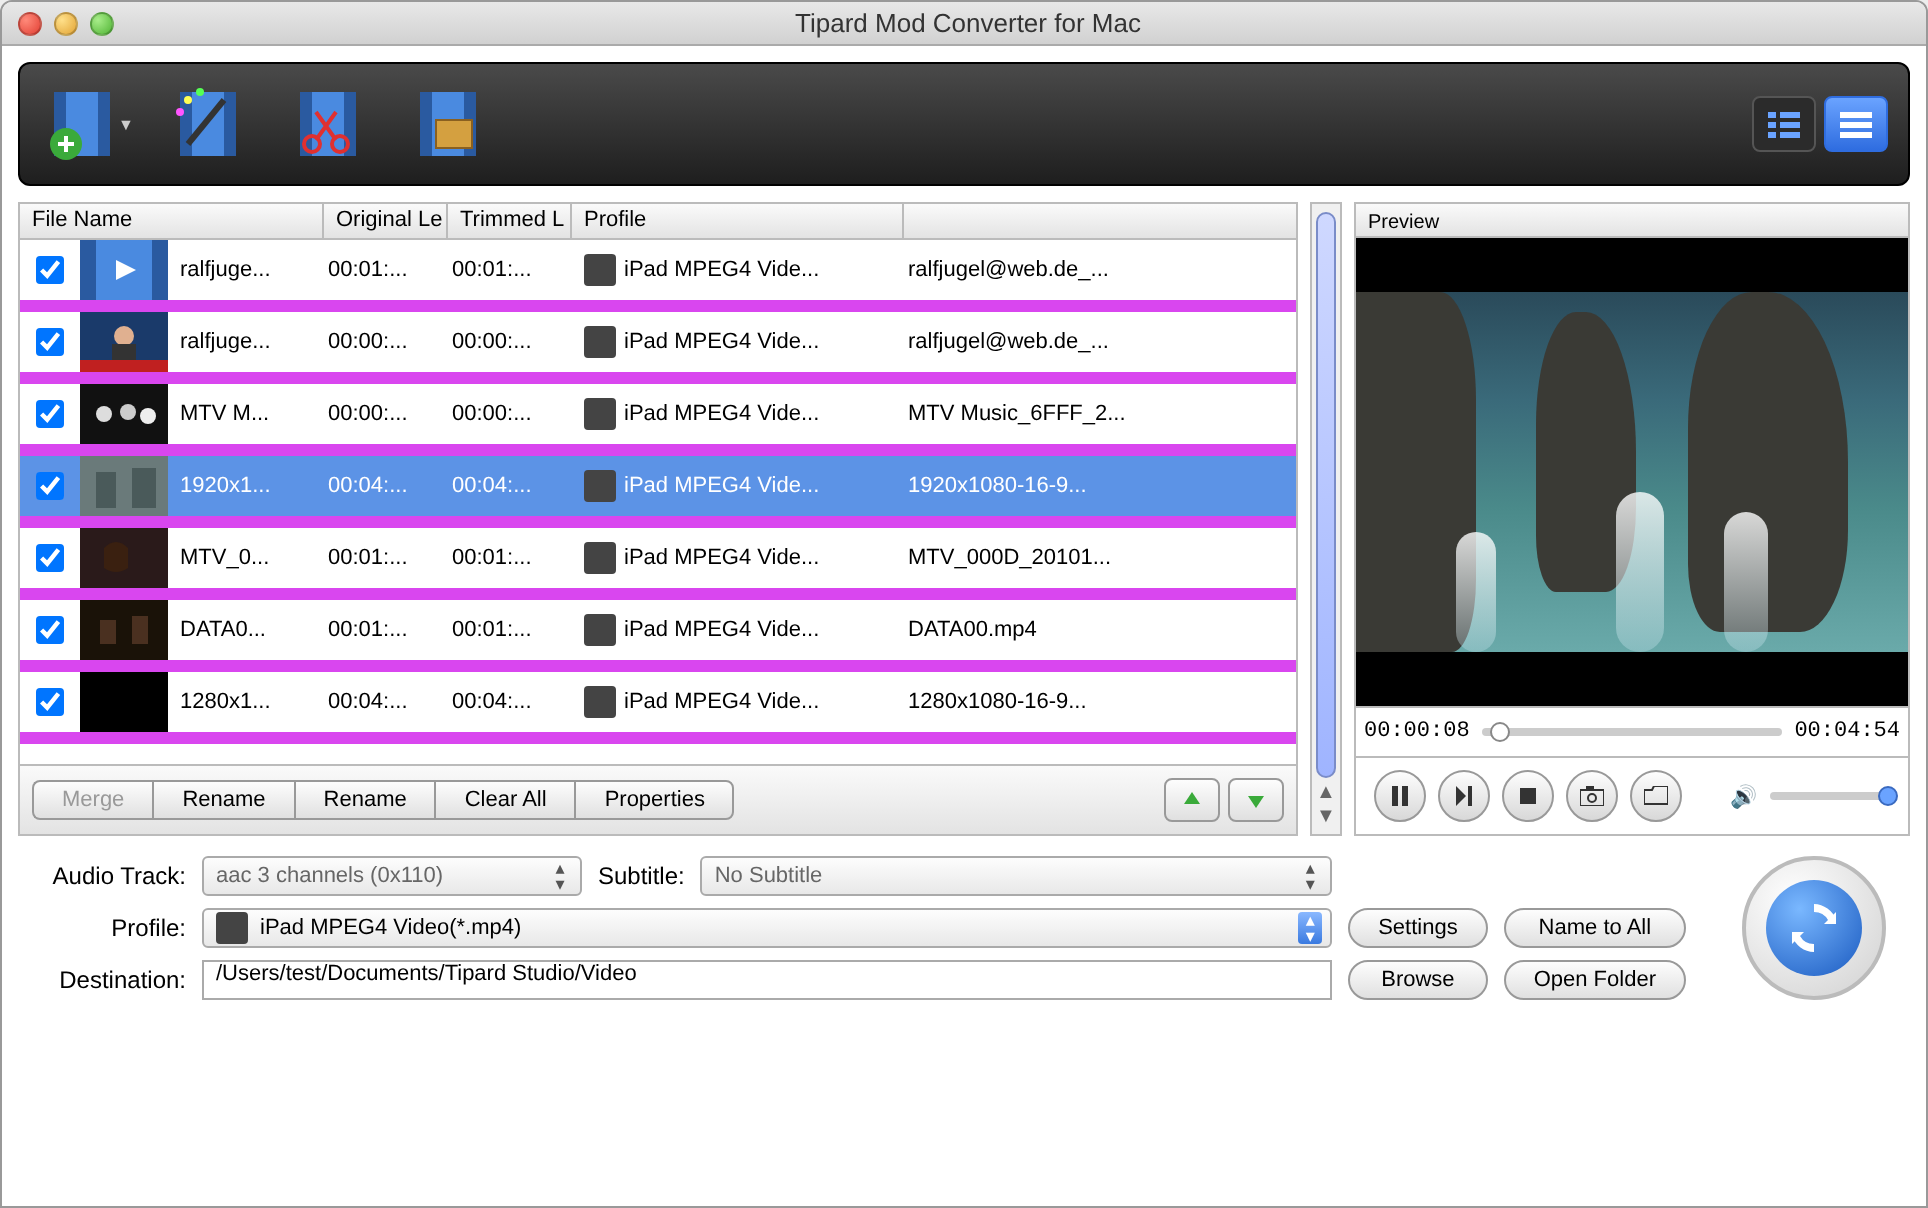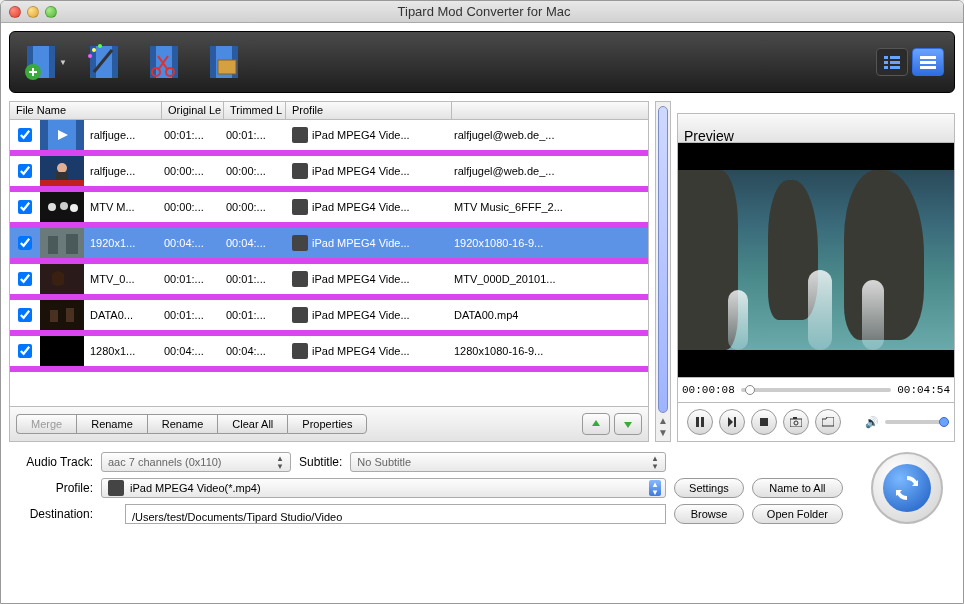--- a/index.html
+++ b/index.html
@@ -31,21 +31,21 @@
 .c-orig { width: 62px; overflow: hidden; white-space: nowrap; }
 .c-trim { width: 62px; overflow: hidden; white-space: nowrap; }
 .c-pic { width: 24px; display: flex; justify-content: center; }
 .c-prof { width: 142px; overflow: hidden; white-space: nowrap; }
 .c-out { width: 160px; overflow: hidden; white-space: nowrap; }
 .pic { width: 16px; height: 16px; background: #444; border-radius: 2px; display: inline-block; }
 .scrollv { width: 16px; background: #f0f0f0; border: 1px solid #bbb; display: flex; flex-direction: column; align-items: center; padding: 2px 0; }
 .scrollthumb { width: 10px; flex: 1; background: linear-gradient(#cfd8ff,#9fb4ff); border: 1px solid #7a8cc8; border-radius: 6px; margin: 2px 0; }
 .scrollarr { width: 12px; height: 12px; color: #666; font-size: 10px; text-align: center; }
 .preview-panel { flex: 1; display: flex; flex-direction: column; }
-.phdr { background: linear-gradient(#fafafa,#e3e3e3); border: 1px solid #bbb; height: 18px; padding: 14px 6px; font-size: 14px; margin-top: 12px; }
+.phdr { background: linear-gradient(#fafafa,#e3e3e3); border: 1px solid #bbb; height: 18px; padding: 4px 6px; font-size: 10px; }
 .preview { height: 235px; background: #000; border: 1px solid #bbb; border-top: none; display: flex; align-items: center; justify-content: center; overflow: hidden; position: relative; }
 .previmg { width: 100%; height: 180px; background: linear-gradient(180deg, #2a4a5a 0%, #3a6a7a 30%, #4a8a8a 60%, #6aaaaa 100%); position: relative; }
 .rock { position: absolute; background: #3a3a35; border-radius: 40% 50% 30% 20%; }
 .pbar { display: flex; align-items: center; padding: 6px 4px; gap: 6px; font-size: 11px; border: 1px solid #bbb; border-top: none; font-family: Liberation Mono, monospace; }
 .slider { flex: 1; height: 4px; background: #ccc; border-radius: 2px; position: relative; }
 .sthumb { position: absolute; width: 10px; height: 10px; background: #fff; border: 1px solid #888; border-radius: 50%; top: -3px; }
 .listbtns { display: flex; align-items: center; padding: 6px; gap: 0; background: linear-gradient(#fafafa,#e3e3e3); border-top: 1px solid #bbb; }
 .macbtn { height: 20px; padding: 0 14px; background: linear-gradient(#fdfdfd,#e0e0e0); border: 1px solid #999; font-size: 11px; cursor: pointer; border-right: none; }
 .macbtn:last-of-type { border-right: 1px solid #999; }
 .macbtn:first-of-type { border-radius: 4px 0 0 4px; }
@@ -54,21 +54,21 @@
 .roundbtn { width: 26px; height: 26px; border-radius: 50%; background: linear-gradient(#fdfdfd,#d8d8d8); border: 1px solid #999; display: flex; align-items: center; justify-content: center; cursor: pointer; font-size: 11px; }
 .volslider { width: 60px; height: 4px; background: #ccc; border-radius: 2px; position: relative; }
 .bottom { padding: 10px 12px 8px 12px; display: flex; gap: 8px; }
 .form { flex: 1; display: grid; grid-template-columns: 80px 1fr auto auto; gap: 6px 8px; align-items: center; }
 .lbl { text-align: right; font-size: 12px; }
 .combo { height: 20px; background: linear-gradient(#fdfdfd,#e8e8e8); border: 1px solid #aaa; border-radius: 3px; padding: 0 18px 0 6px; font-size: 11px; position: relative; display: flex; align-items: center; color: #666; }
 .combo.active { color: #000; }
 .combo .carr { position: absolute; right: 4px; width: 12px; text-align: center; color: #555; font-size: 9px; line-height: 8px; }
 .combo.blue .carr { background: linear-gradient(#8ab8ff,#3a7ae0); color: #fff; border-radius: 2px; height: 16px; display: flex; flex-direction: column; justify-content: center; top: 1px; }
 .pillbtn { height: 20px; padding: 0 14px; background: linear-gradient(#fdfdfd,#e0e0e0); border: 1px solid #999; border-radius: 10px; font-size: 11px; cursor: pointer; }
-.textfield { height: 20px; border: 1px solid #aaa; padding: 0 6px; font-size: 11px; background: #fff; display: flex; align-items: flex-end; margin-left: 24px; }
+.textfield { height: 20px; border: 1px solid #aaa; padding: 0 6px; font-size: 11px; background: #fff; display: flex; align-items: flex-start; }
 .convertbtn { width: 72px; height: 72px; border-radius: 50%; background: radial-gradient(circle at 35% 30%, #fff, #d0d0d0); border: 2px solid #bbb; display: flex; align-items: center; justify-content: center; cursor: pointer; align-self: center; margin-left: 20px; margin-right: 8px; }
 .convertbtn .inner { width: 48px; height: 48px; border-radius: 50%; background: radial-gradient(circle at 35% 30%, #7ab8ff, #1a5ac0); display: flex; align-items: center; justify-content: center; }
 input[type=checkbox] { width: 14px; height: 14px; }
 </style>
 </head>
 <body>
 
 <div class="window">
   <div class="titlebar">
     <div class="traffic">
@@ -375,21 +375,21 @@
           </div>
       </div>
     </div>
   </div>
 
   <div class="bottom">
     <div class="form">
       <div class="lbl">Audio Track:</div>
       <div style="display:flex;gap:8px;align-items:center">
         <div class="combo" style="width:190px">
-            <span>aac 7 channels (0x110)</span>
+            <span>aac 3 channels (0x110)</span>
             <span class="carr">▴<br>▾</span>
           </div>
         <span class="lbl">Subtitle:</span>
         <div class="combo" style="flex:1">
             <span>No Subtitle</span>
             <span class="carr">▴<br>▾</span>
           </div>
       </div>
       <div></div>
         <div></div>

